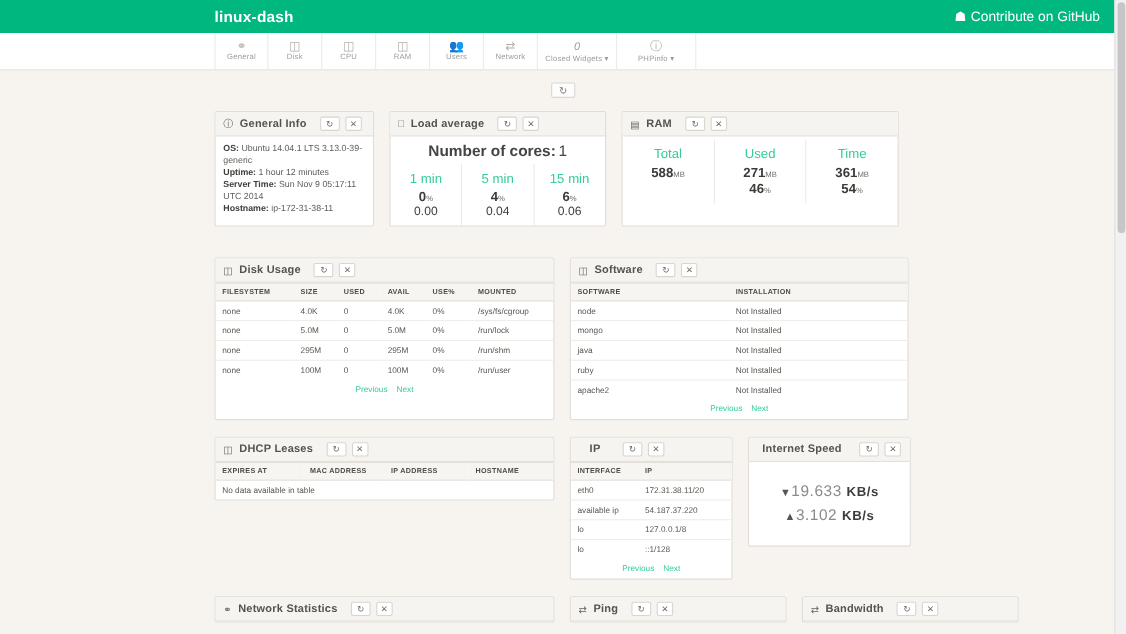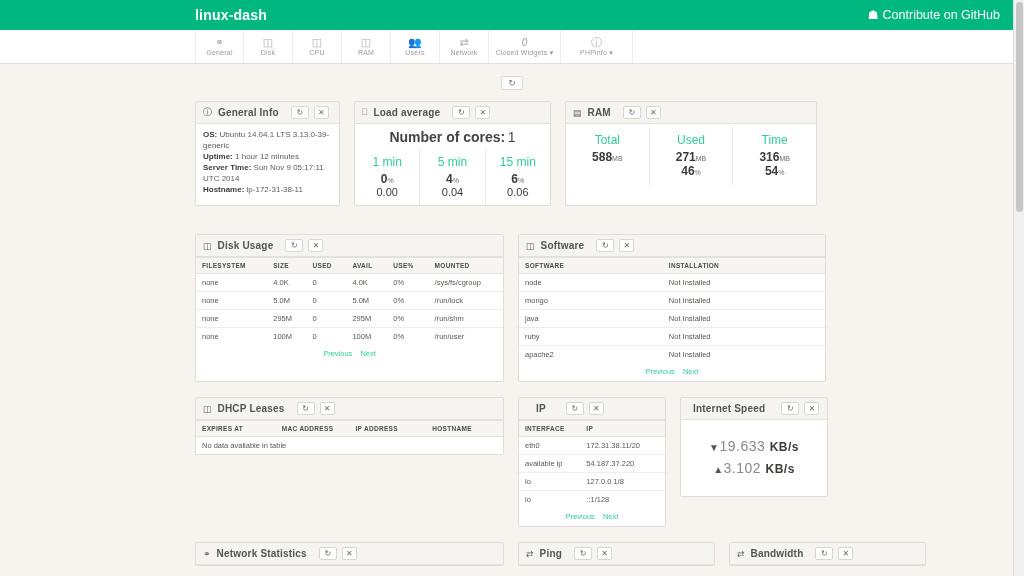--- a/index.html
+++ b/index.html
@@ -335,21 +335,21 @@
           <div class="stat-label">Total</div>
           <div class="stat-main"><span>588</span><span class="stat-unit">MB</span></div>
         </div>
         <div class="stat-col">
           <div class="stat-label">Used</div>
           <div class="stat-main"><span>271</span><span class="stat-unit">MB</span></div>
           <div class="stat-main"><span>46</span><span class="stat-unit">%</span></div>
         </div>
         <div class="stat-col">
           <div class="stat-label">Time</div>
-          <div class="stat-main"><span>316</span><span class="stat-unit">MB</span></div>
+          <div class="stat-main"><span>361</span><span class="stat-unit">MB</span></div>
           <div class="stat-main"><span>54</span><span class="stat-unit">%</span></div>
         </div>
       </div>
     </div>
   </div>
 
   <div class="row" style="margin-top:28px">
 
     <div class="panel" style="width:309px">
       <div class="panel-head">

